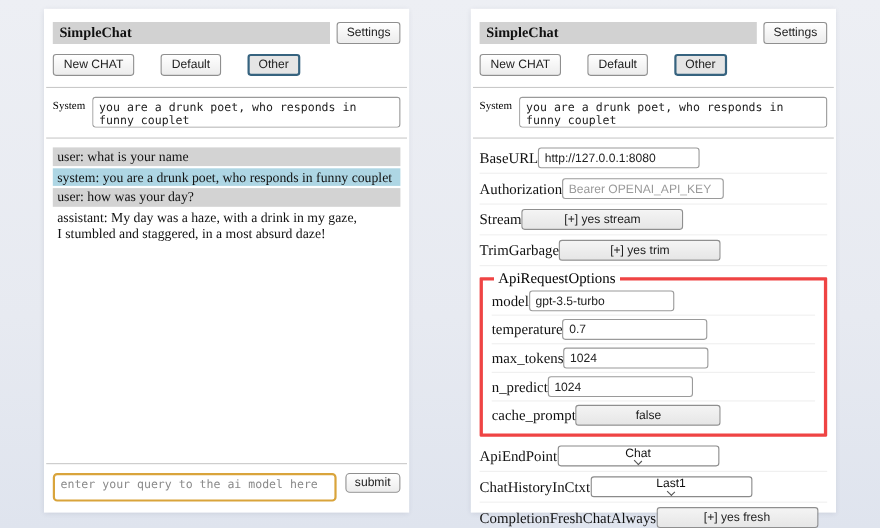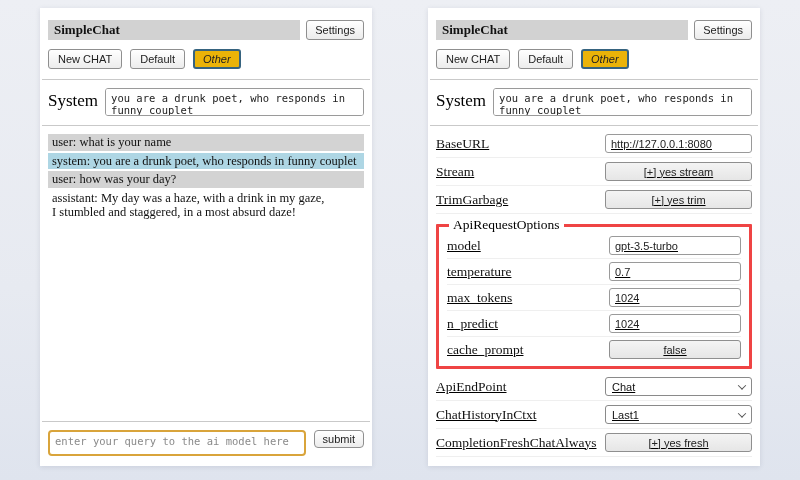--- a/index.html
+++ b/index.html
@@ -20,29 +20,29 @@
   .header-row { display: flex; gap: 6px; align-items: stretch; margin: 6px 0 2px 0; }
   .title-bar {
     flex: 1; background: #d2d2d2; font-weight: bold; font-size: 13px;
     padding: 2px 6px; color: #111;
   }
   button {
     font-family: "Liberation Sans", sans-serif; font-size: 11px; color: #222;
     background: linear-gradient(180deg, #ffffff, #ececec);
     border: 1px solid #8f8f8f; border-radius: 3px; padding: 2px 8px; cursor: pointer;
   }
-  .session-row { display: flex; gap: 8px; margin: 7px 0 6px 0; }
+  .session-row { display: flex; gap: 24px; margin: 7px 0 6px 0; }
   .session-row button { padding: 3px 9px; }
   .session-row button.selected {
-    background: #eab308; border: 2px solid #36637f; padding: 2px 8px; font-style: italic;
+    background: #e5e5e5; border: 2px solid #36637f; padding: 2px 8px;
   }
   hr.rule { border: none; border-top: 1px solid #c9c9c9; margin: 4px -6px; }
   
   .system-row { display: flex; gap: 7px; align-items: flex-start; margin: 4px 0 5px 0; }
-  .system-row .lbl { font-size: 17px; padding-top: 3px; }
+  .system-row .lbl { font-size: 10px; padding-top: 3px; }
   textarea {
     font-family: "DejaVu Sans Mono", monospace; font-size: 10.5px; color: #222;
     border: 1px solid #9a9a9a; border-radius: 3px; resize: none; padding: 3px 5px;
     outline: none;
   }
   .system-row textarea { flex: 1; height: 28px; }
   
   .messages { margin-top: 4px; }
   .msg {
     font-size: 12.5px; line-height: 1.16; padding: 1px 4px; margin-bottom: 2px;
@@ -53,22 +53,22 @@
   .msg.assistant { background: transparent; }
   .spacer { flex: 1; }
   
   .query-row { display: flex; gap: 8px; align-items: flex-start; margin-top: 4px; }
   .query-row textarea { flex: 1; height: 26px; }
   .query-row textarea.focused { border: 2px solid #d9a43b; border-radius: 4px; }
   .query-row textarea::placeholder { color: #8a8a8a; }
   .submit-btn { border-radius: 4px; padding: 2px 8px; }
   
   .setting-row {
-    display: flex; justify-content: space-between; align-items: center;
-    padding: 4px 0; border-bottom: 1px solid #efefef; text-decoration: underline;
+    display: flex; align-items: center;
+    padding: 4px 0; border-bottom: 1px solid #efefef;
   }
   .setting-row .lbl { font-size: 13.5px; color: #111; }
   .ctl { width: 147px; }
   input.ctl {
     font-family: "Liberation Sans", sans-serif; font-size: 11px; color: #222;
     border: 1px solid #9a9a9a; border-radius: 3px; padding: 2px 5px; height: 19px;
     outline: none;
   }
   input.ctl::placeholder { color: #9a9a9a; }
   button.ctl { background: linear-gradient(180deg, #f4f4f4, #e6e6e6); height: 19px; padding: 1px 6px; }
@@ -76,21 +76,21 @@
     border: 3px solid #ef4444; border-radius: 1px; margin: 3px 0 4px 0;
     padding: 0 8px 4px 8px;
   }
   fieldset.aro legend { font-size: 13.5px; padding: 0 4px; margin-left: 2px; }
   fieldset.aro .setting-row { padding: 3px 0; }
   fieldset.aro .ctl { width: 132px; }
   .select {
     display: flex; align-items: center; justify-content: space-between;
     font-family: "Liberation Sans", sans-serif; font-size: 11px; color: #111;
     border: 1px solid #8a8a8a; border-radius: 3px; background: #ffffff;
-    height: 19px; padding: 0 6px; cursor: pointer;
+    height: 19px; padding: 0 6px; cursor: pointer; flex-direction: column;
   }
   .chev {
     width: 6px; height: 6px; border-right: 1.5px solid #555; border-bottom: 1.5px solid #555;
     transform: rotate(45deg) translate(-1px,-1px); display: inline-block;
   }
 </style>
 </head>
 <body>
 
 <div class="page">
@@ -141,20 +141,24 @@
       <span class="lbl">System</span>
       <textarea spellcheck="false" style="">you are a drunk poet, who responds in funny couplet</textarea>
     </div>
     <hr class="rule">
 
     <div class="setting-row">
       <span class="lbl">BaseURL</span>
       <input class="ctl" type="text" value="http://127.0.0.1:8080" style="">
     </div>
     <div class="setting-row">
+      <span class="lbl">Authorization</span>
+      <input class="ctl" type="text" placeholder="Bearer OPENAI_API_KEY" style="">
+    </div>
+    <div class="setting-row">
       <span class="lbl">Stream</span>
       <button class="ctl">[+] yes stream</button>
     </div>
     <div class="setting-row">
       <span class="lbl">TrimGarbage</span>
       <button class="ctl">[+] yes trim</button>
     </div>
 
     <fieldset class="aro">
       <legend>ApiRequestOptions</legend>

